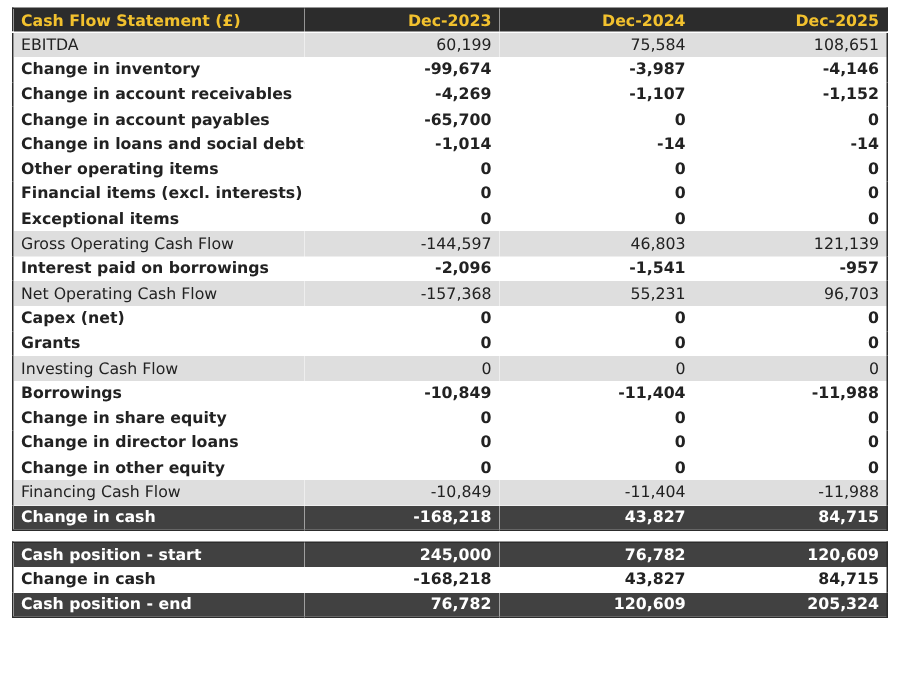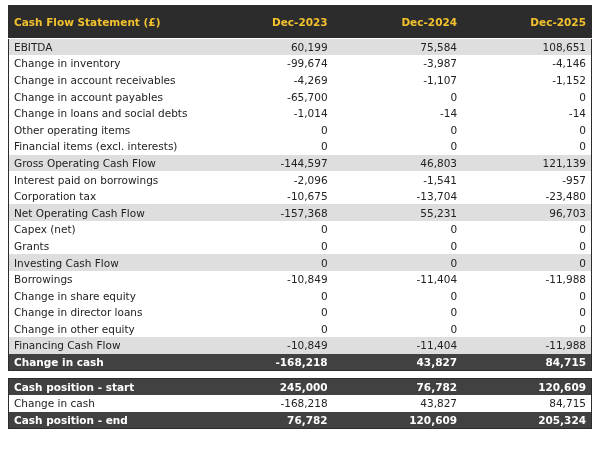--- a/index.html
+++ b/index.html
@@ -32,37 +32,37 @@
     font-size: 10.5px;
     color: var(--body-text);
     border: 1.5px solid var(--header-bg);
   }
   col.c-label { width: 33.4%; }
   col.c-num   { width: 22.2%; }
   th {
     background: var(--header-bg);
     color: var(--accent);
     font-weight: 700;
-    height: 33px;
+    height: 16px;
     padding: 0 5px;
     text-align: right;
     border-bottom: 1px solid #ffffff;
     white-space: nowrap;
     overflow: hidden;
   }
   th.title { text-align: left; }
   td {
     height: 16.6px;
     padding: 0 5px;
     white-space: nowrap;
     overflow: hidden;
     text-align: left;
   }
   td.num { text-align: right; }
-  tr.normal   { background: #ffffff; font-weight: 400; }
+  tr.normal   { background: #ffffff; font-weight: 700; }
   tr.subtotal { background: var(--subtotal-bg); font-weight: 400; }
   tr.dark     { background: var(--summary-bg); color: var(--summary-text); font-weight: 700; }
   .tables-gap { height: 7px; background: #ffffff; }
 </style>
 </head>
 <body>
 
 <div class="statement-wrap">
 
   <table>
@@ -116,37 +116,37 @@
           <td class="num">0</td>
           <td class="num">0</td>
           <td class="num">0</td>
         </tr>
         <tr class="normal">
           <td>Financial items (excl. interests)</td>
           <td class="num">0</td>
           <td class="num">0</td>
           <td class="num">0</td>
         </tr>
+        <tr class="normal">
+          <td>Exceptional items</td>
+          <td class="num">0</td>
+          <td class="num">0</td>
+          <td class="num">0</td>
+        </tr>
         <tr class="subtotal">
           <td>Gross Operating Cash Flow</td>
           <td class="num">-144,597</td>
           <td class="num">46,803</td>
           <td class="num">121,139</td>
         </tr>
         <tr class="normal">
           <td>Interest paid on borrowings</td>
           <td class="num">-2,096</td>
           <td class="num">-1,541</td>
           <td class="num">-957</td>
-        </tr>
-        <tr class="normal">
-          <td>Corporation tax</td>
-          <td class="num">-10,675</td>
-          <td class="num">-13,704</td>
-          <td class="num">-23,480</td>
         </tr>
         <tr class="subtotal">
           <td>Net Operating Cash Flow</td>
           <td class="num">-157,368</td>
           <td class="num">55,231</td>
           <td class="num">96,703</td>
         </tr>
         <tr class="normal">
           <td>Capex (net)</td>
           <td class="num">0</td>

